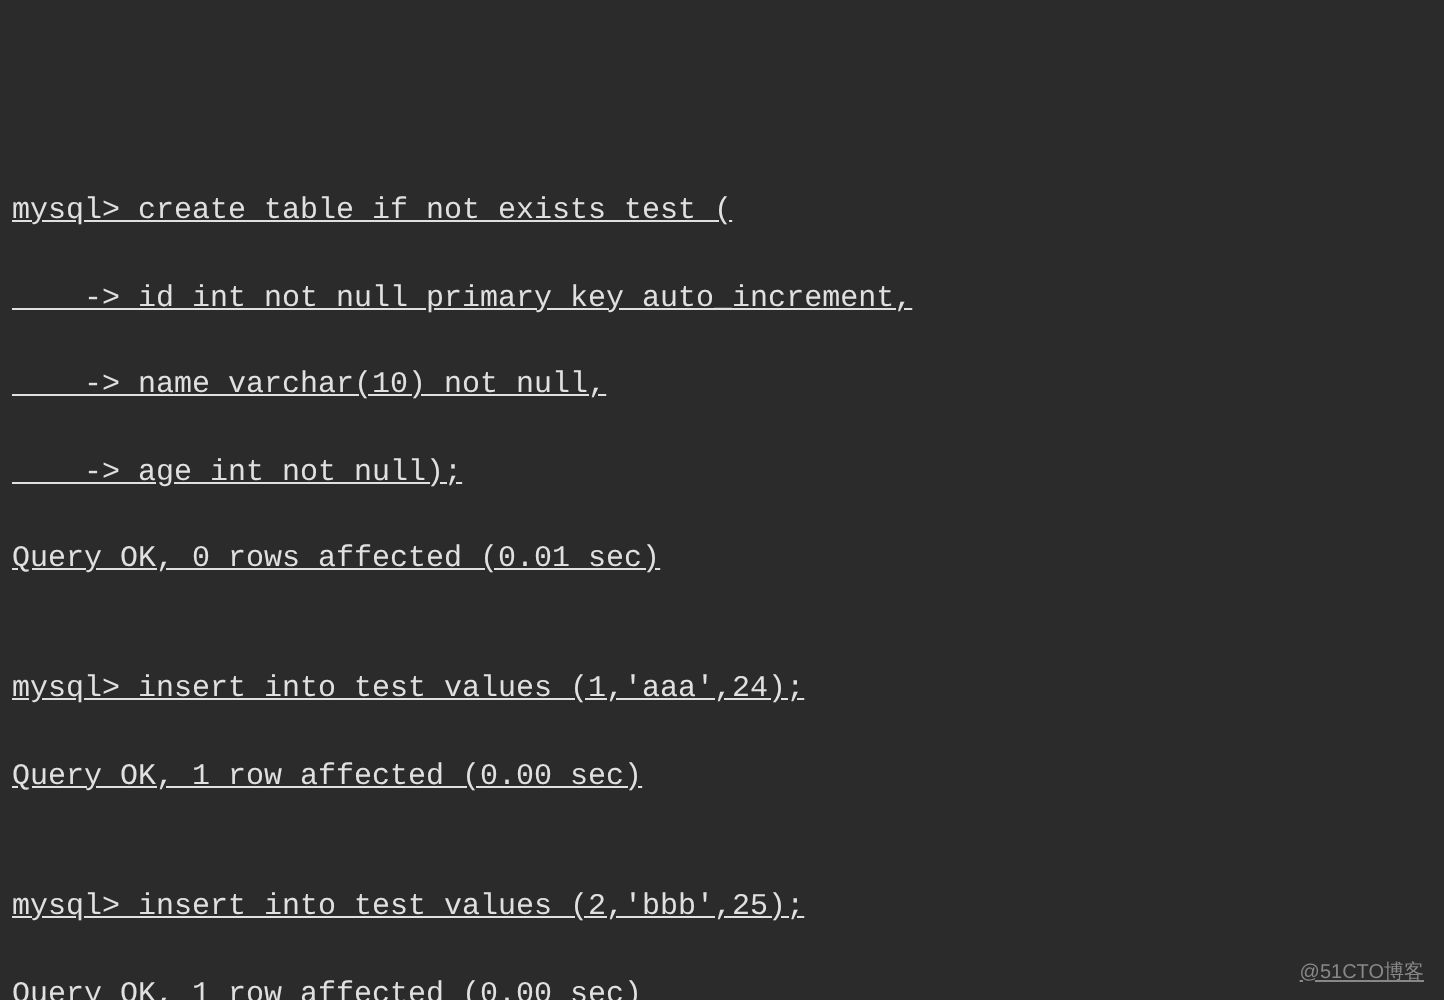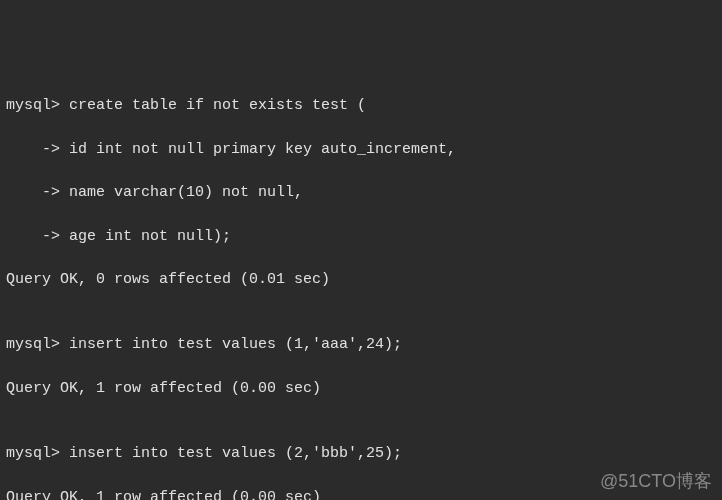--- a/index.html
+++ b/index.html
@@ -1,18 +1,19 @@
 <!DOCTYPE html>
 <html><head>
   <meta charset="utf-8">
   <style>
     * {
       margin: 0;
       padding: 0;
       box-sizing: border-box;
+      text-decoration: underline;
     }
     body {
       background-color: #2b2b2b;
       color: #e0e0e0;
       font-family: "Courier New", Courier, monospace;
       font-size: 15px;
       line-height: 1.45;
       padding: 8px 6px;
       width: 722px;
       height: 500px;
@@ -22,21 +23,21 @@
     }
     .line {
       display: block;
     }
     .watermark {
       position: absolute;
       bottom: 6px;
       right: 10px;
       color: #888;
       font-family: Arial, "Microsoft YaHei", sans-serif;
-      font-size: 18px;
+      font-size: 10px;
       white-space: normal;
     }
   </style>
 </head>
 <body>
 
 
 
 <span class="line">mysql&gt; create table if not exists test (</span>
 <span class="line">    -&gt; id int not null primary key auto_increment,</span>

